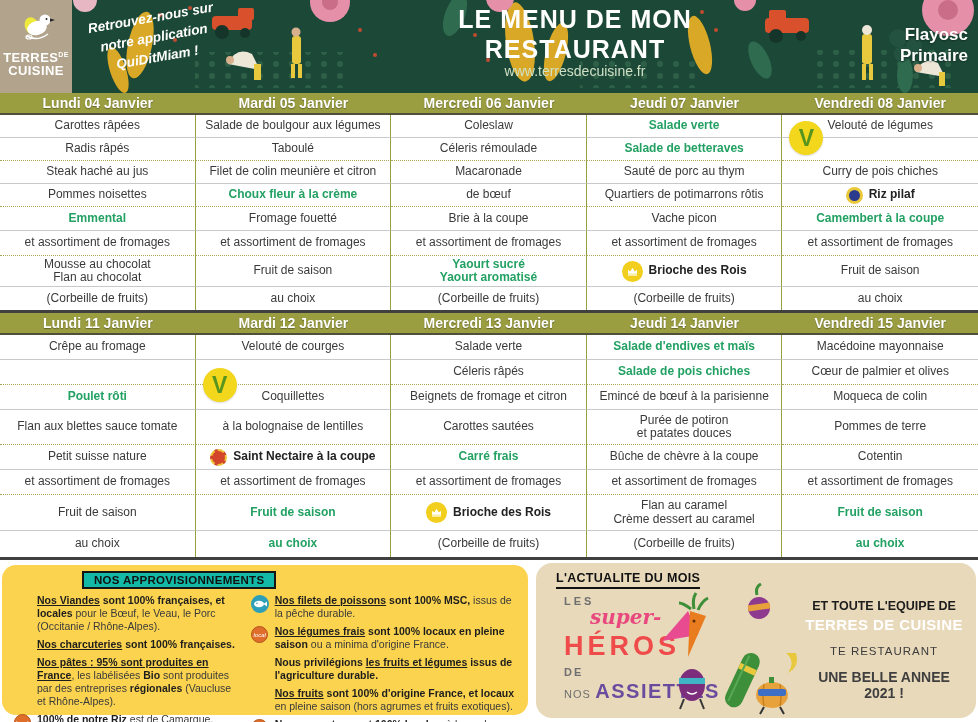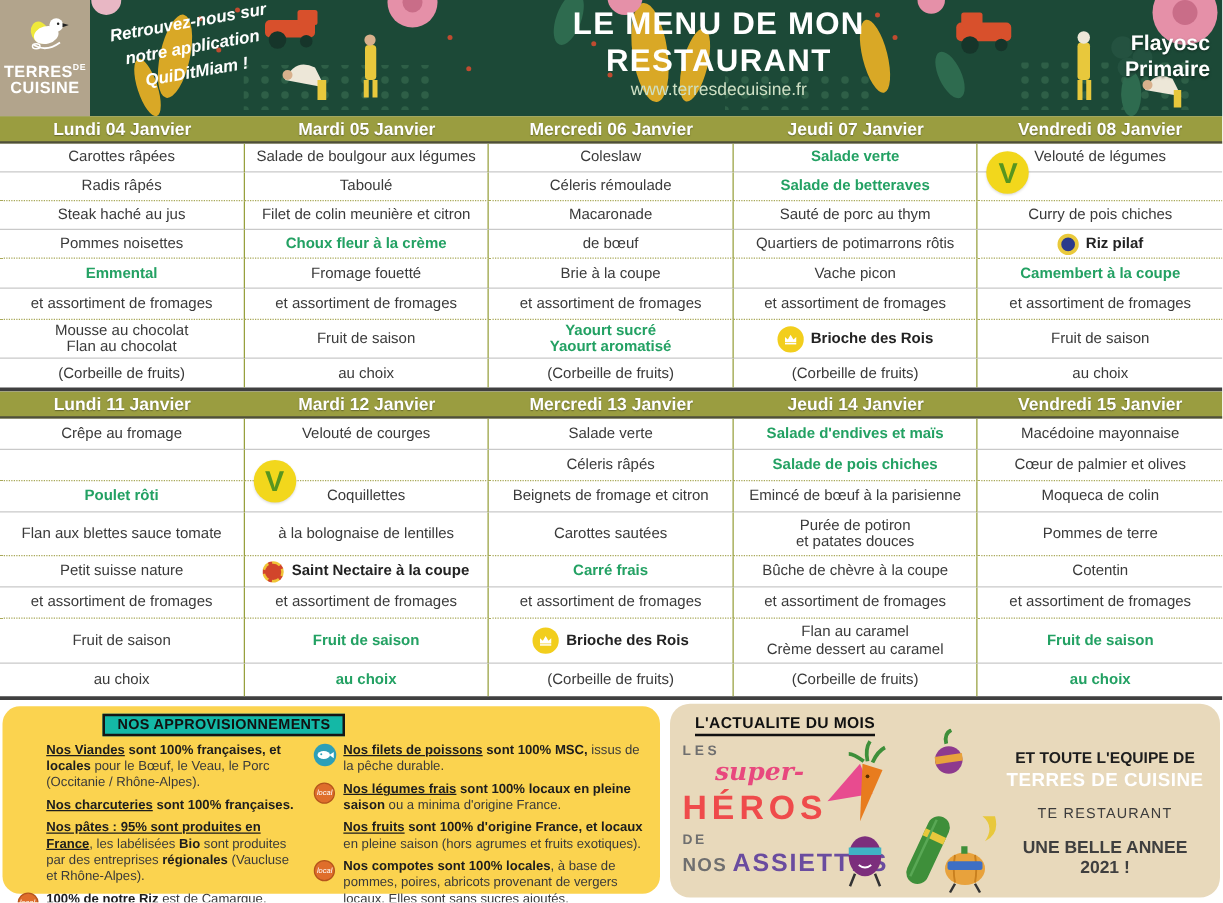--- a/index.html
+++ b/index.html
@@ -65,28 +65,28 @@
   .s-item{display:flex;gap:5px;margin-bottom:5px;}
   .s-ic{width:20px;flex:none;display:flex;justify-content:center;padding-top:1px;}
   .s-text{font-size:10.5px;line-height:13px;color:#3a3a3a;}
   .s-text .sb{font-weight:bold;color:#1d1d1d;}
   .s-text .su{text-decoration:underline;}
 
   .news-box{position:absolute;left:536px;top:3px;width:440px;height:155px;background:var(--beige-box);
             border-radius:16px;}
   .news-title{position:absolute;left:20px;top:8px;font-weight:bold;font-size:12.5px;color:#111;
               border-bottom:2.5px solid #111;padding-bottom:2px;letter-spacing:.3px;}
-  .wordmark{position:absolute;left:10px;top:32px;width:112px;}
+  .wordmark{position:absolute;left:28px;top:32px;width:112px;}
   .wm-les{font-size:11px;color:#6f6f6f;letter-spacing:3px;font-weight:bold;}
   .wm-super{font-family:"DejaVu Serif",serif;font-style:italic;font-weight:bold;font-size:20px;
             color:var(--pink);margin-left:26px;margin-top:-2px;}
   .wm-heros{font-size:27px;font-weight:bold;color:var(--red-heros);letter-spacing:4px;margin-top:2px;}
   .wm-de{font-size:11px;color:#6f6f6f;letter-spacing:2px;font-weight:bold;margin-top:4px;}
   .wm-line{margin-top:2px;white-space:nowrap;}
-  .wm-nos{font-size:15px;color:#6f6f6f;letter-spacing:1px;font-weight:bold;}
+  .wm-nos{font-size:11px;color:#6f6f6f;letter-spacing:1px;font-weight:normal;}
   .wm-assiettes{font-size:20px;font-weight:bold;color:var(--purple);letter-spacing:1.5px;}
   .veg-svg{position:absolute;left:118px;top:20px;}
   .greeting{position:absolute;left:262px;top:36px;width:172px;text-align:center;}
   .g1{font-size:12.5px;font-weight:bold;color:#1d1d1d;margin-bottom:3px;}
   .g2{font-size:15px;font-weight:bold;color:#fff;margin-bottom:12px;letter-spacing:.4px;}
   .g3{font-size:11.5px;color:#3c3c3c;letter-spacing:1px;margin-bottom:12px;}
   .g4{font-size:14px;font-weight:bold;color:#3f3f3f;}
   .g5{font-size:14px;font-weight:bold;color:#3f3f3f;}
 </style>
 </head>
@@ -695,20 +695,24 @@
               </div>
               <div class="s-text"><span class="sb su">Nos filets de poissons</span><span class="sb"> sont 100% MSC,</span><span> issus de la pêche durable.</span></div>
             </div>
             <div class="s-item">
               <div class="s-ic">
                 <span class="ic local">local</span>
               </div>
               <div class="s-text"><span class="sb su">Nos légumes frais</span><span class="sb"> sont 100% locaux en pleine saison</span><span> ou a minima d'origine France.</span></div>
             </div>
             <div class="s-item">
+              <div class="s-ic"></div>
+              <div class="s-text"><span class="sb">Nous privilégions </span><span class="sb su">les fruits et légumes</span><span class="sb"> issus de </span><span class="sb">l'agriculture durable.</span></div>
+            </div>
+            <div class="s-item">
               <div class="s-ic">
                 <span class="ic flag">
                   <i class="f1"></i>
                   <i class="f2"></i>
                   <i class="f3"></i>
                 </span>
               </div>
               <div class="s-text"><span class="sb su">Nos fruits</span><span class="sb"> sont 100% d'origine France, et locaux</span><span> en pleine saison (hors agrumes et fruits exotiques).</span></div>
             </div>
             <div class="s-item">

